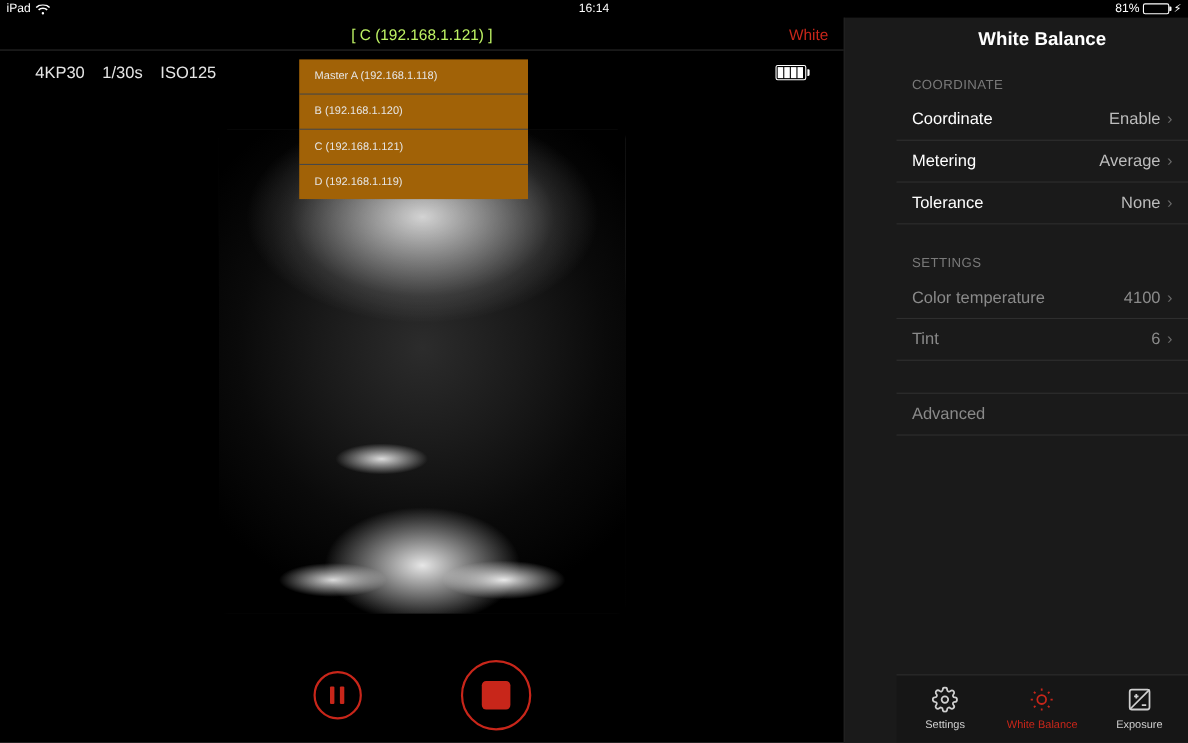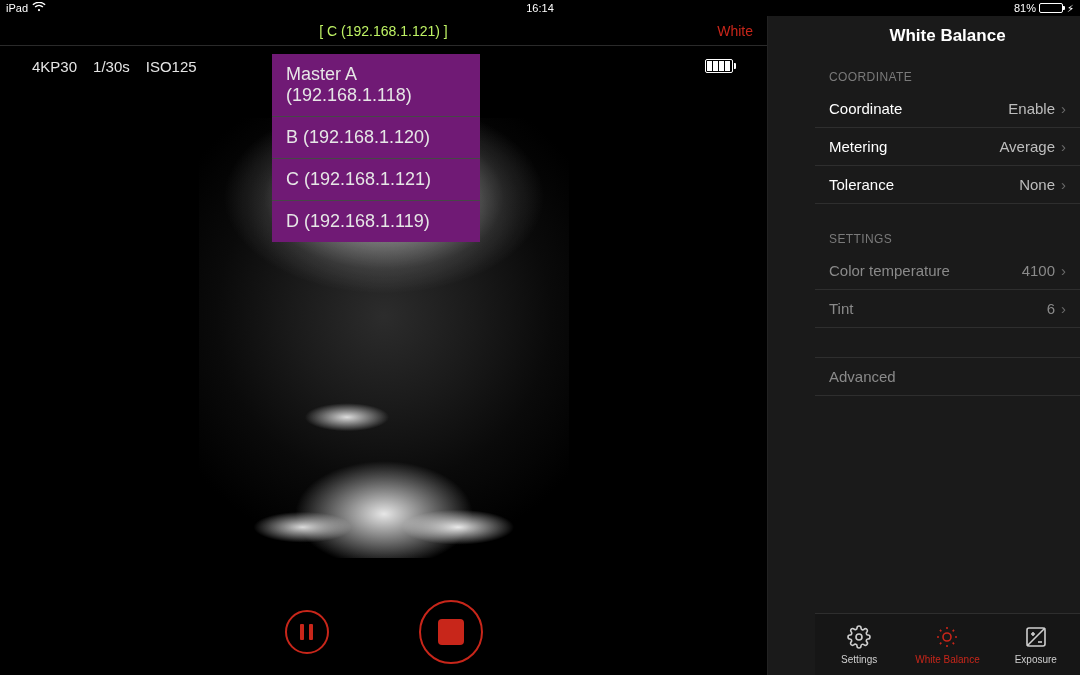--- a/index.html
+++ b/index.html
@@ -1,40 +1,40 @@
 <!DOCTYPE html>
 <html><head>
 <meta charset="utf-8">
 <style>
   * { margin: 0; padding: 0; box-sizing: border-box; }
   html, body { width: 1080px; height: 675px; background: #000; font-family: -apple-system, "Helvetica Neue", Arial, sans-serif; color: #fff; overflow: hidden; }
 
   
   .status-bar { height: 16px; width: 100%; display: flex; align-items: center; font-size: 11px; padding: 0 6px; }
-  .status-left { display: flex; align-items: flex-start; gap: 4px; }
+  .status-left { display: flex; align-items: flex-end; gap: 4px; }
   .wifi-icon svg { display: block; }
   .status-center { position: absolute; left: 50%; transform: translateX(-50%); font-size: 11px; }
   .status-right { margin-left: auto; display: flex; align-items: center; gap: 3px; }
   .battery { width: 24px; height: 10px; border: 1px solid #fff; border-radius: 2px; position: relative; }
   .battery::after { content: ""; position: absolute; right: -3px; top: 2px; width: 2px; height: 4px; background: #fff; border-radius: 0 1px 1px 0; }
   .battery-fill { height: 100%; background: #41d94a; border-radius: 1px; }
   .bolt { font-size: 10px; margin-left: 1px; }
 
   
   .app { display: flex; height: calc(100% - 16px); }
   .left { width: 767px; height: 100%; position: relative; display: flex; flex-direction: column; }
   .right { flex: 1; height: 100%; background: #1a1a1a; border-left: 1px solid #222; display: flex; flex-direction: column; padding-left: 47px; }
 
   
   .cam-header { height: 30px; display: flex; align-items: center; justify-content: center; position: relative; font-size: 14px; border-bottom: 1px solid #2a2a2a; }
   .cam-selected { color: #bef264; }
   .scan { position: absolute; right: 14px; color: #c8261a; font-size: 14px; }
 
   
-  .dropdown { position: absolute; top: 38px; left: 272px; width: 208px; background: #701a75; z-index: 50; font-size: 18px; }
+  .dropdown { position: absolute; top: 38px; left: 272px; width: 208px; background: #a16207; z-index: 50; font-size: 10px; }
   .dropdown .item { padding: 10px 14px; border-bottom: 1px solid #474747; color: #e6e6e6; }
   .dropdown .item:last-child { border-bottom: none; }
 
   
   .info-row { height: 40px; display: flex; align-items: center; gap: 16px; padding: 0 32px; font-size: 15px; color: #e5e5e5; position: relative; }
   .info-row .battery-ind { margin-left: auto; margin-right: 2px; }
   .batt-outline { width: 28px; height: 14px; border: 1.5px solid #fff; border-radius: 2px; position: relative; display: flex; align-items: center; padding: 1px; gap: 1px; }
   .batt-outline::after { content: ""; position: absolute; right: -4px; top: 3px; width: 2px; height: 6px; background: #fff; border-radius: 0 1px 1px 0; }
   .batt-cell { width: 5px; height: 100%; background: #fff; }
 

